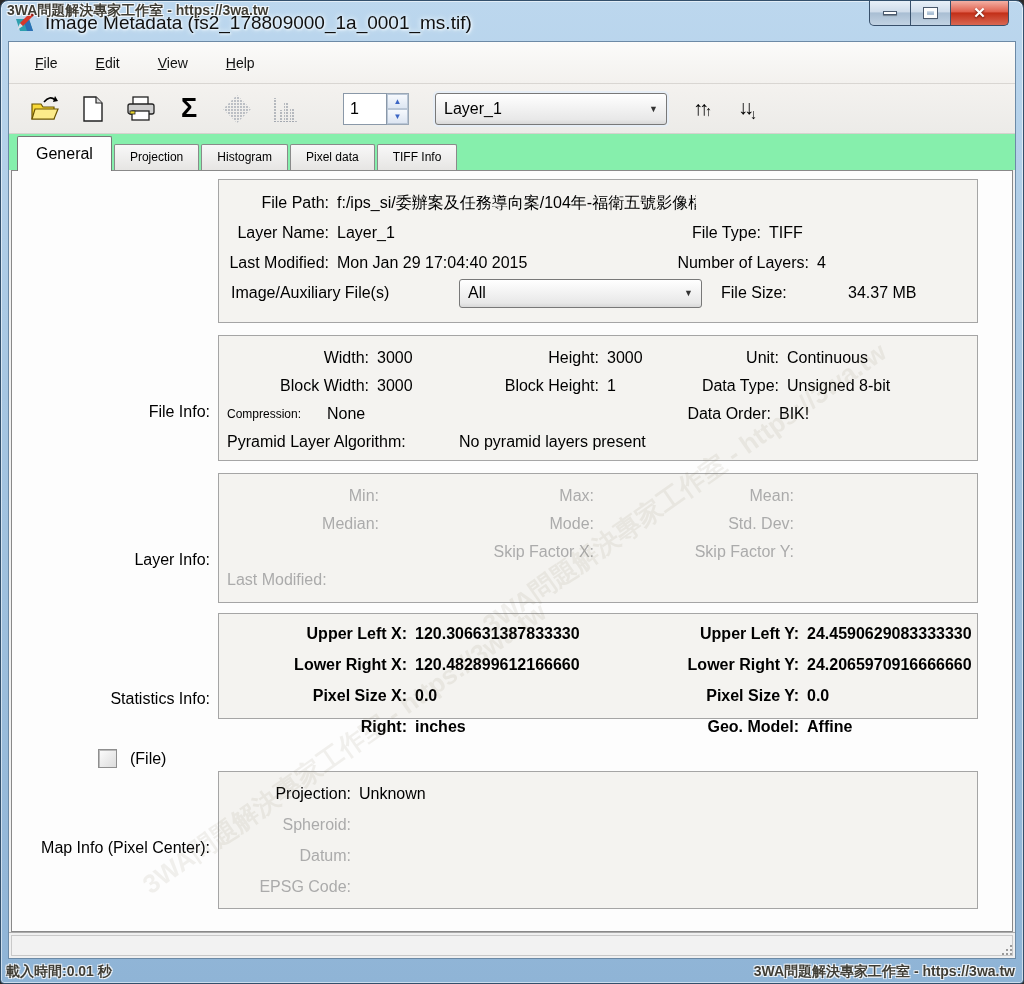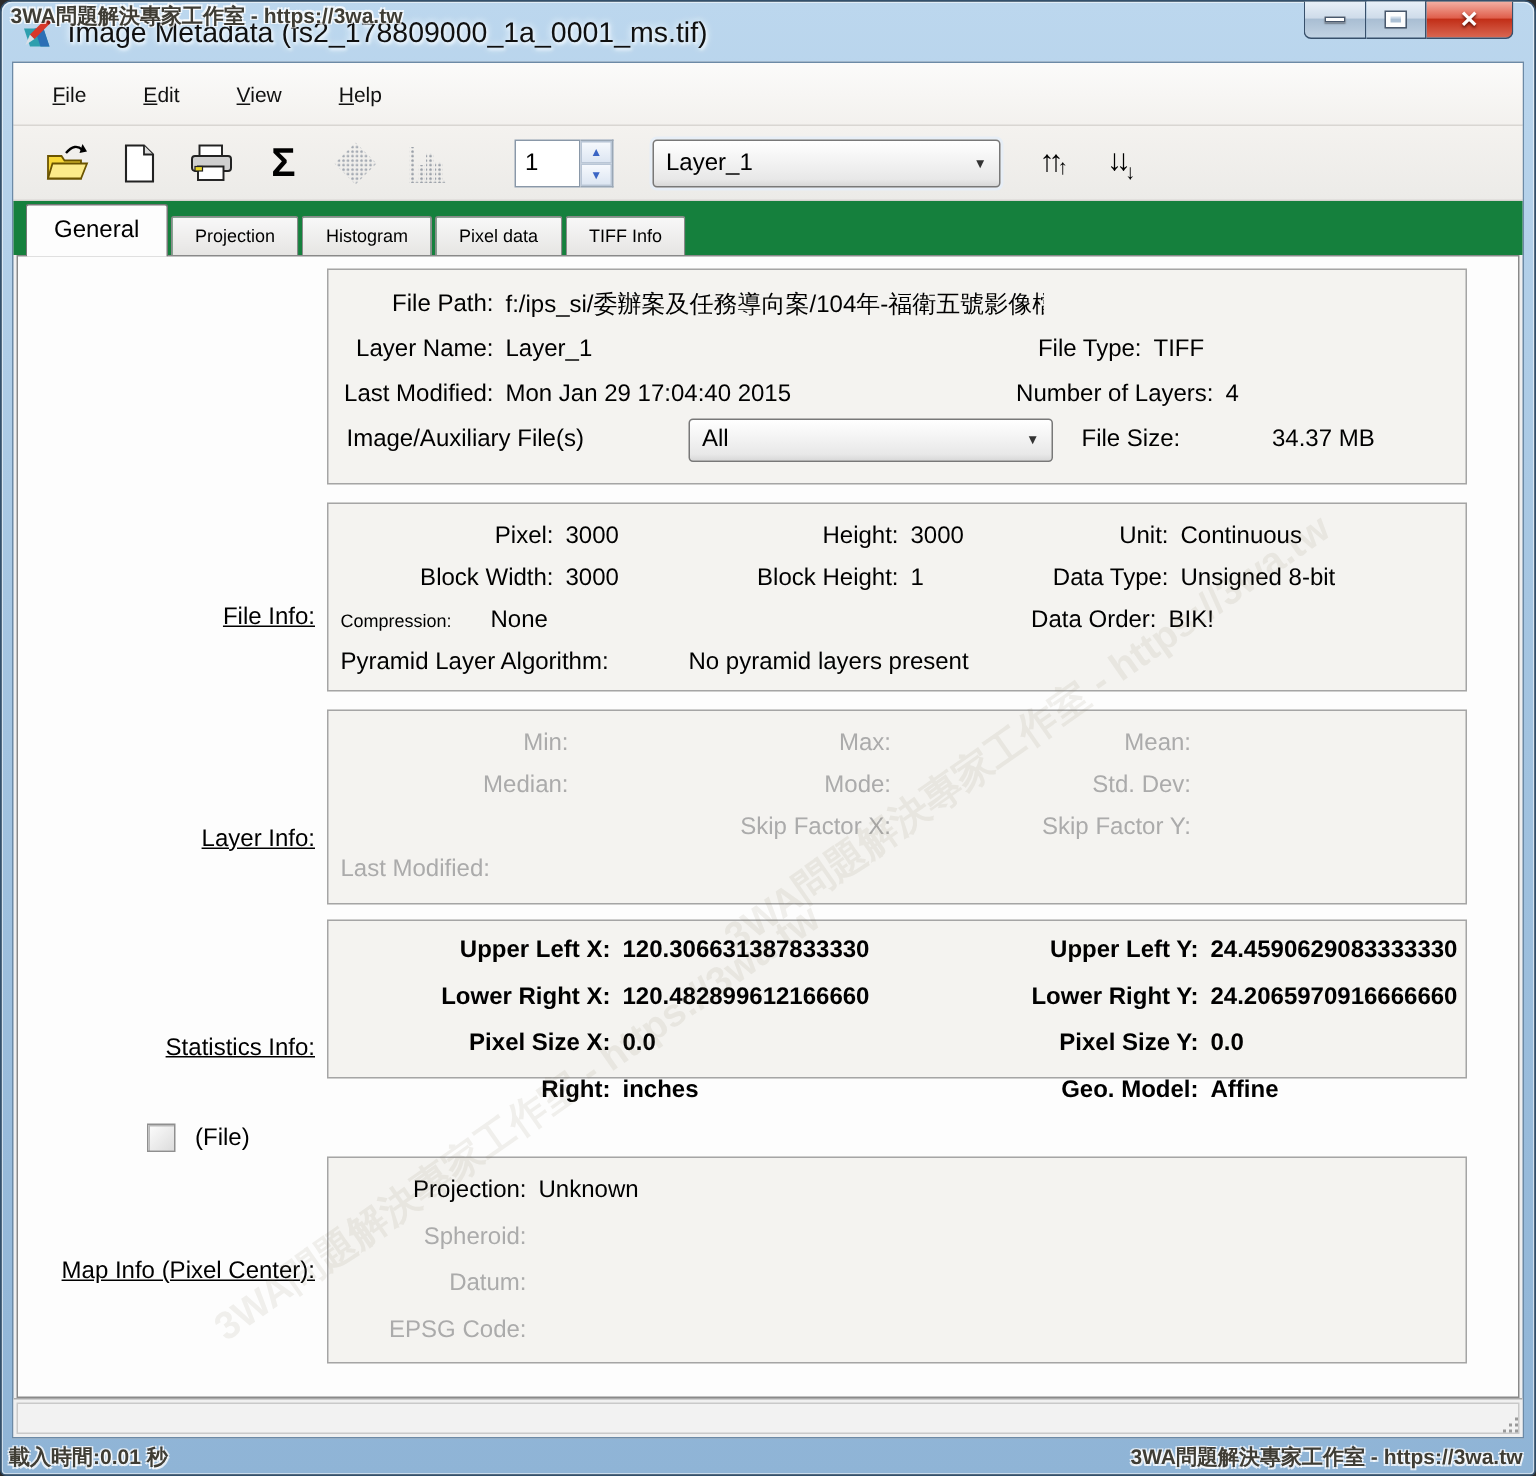--- a/index.html
+++ b/index.html
@@ -49,29 +49,29 @@
   .combo { height:32px; border:1px solid #787878; border-radius:3px; background:linear-gradient(180deg,#ffffff,#e8e8e8 85%,#d8d8d8);
     display:flex; align-items:center; font-size:16px; padding-left:8px; position:relative; }
   .combo .arrow { position:absolute; right:8px; font-size:9px; color:#333; }
   .combo-layer { width:232px; box-shadow:0 0 0 2px #e7eef6; }
   .arrows-icon { display:flex; align-items:flex-start; margin-left:26px; font-weight:bold; color:#000; }
   .arrows-icon .big { font-size:20px; letter-spacing:-4px; }
   .arrows-icon .small { font-size:14px; margin-top:6px; }
   .arrows-icon.down .small { margin-top:10px; }
 
   
-  .tabstrip { height:36px; display:flex; align-items:flex-end; padding-left:8px; background:#15803d; position:relative; z-index:2; }
+  .tabstrip { height:36px; display:flex; align-items:flex-end; padding-left:8px; background:#86efac; position:relative; z-index:2; }
   .tab { font-size:12px; padding:5px 15px 6px 15px; border:1px solid #8a8a8a; border-bottom:none;
     background:linear-gradient(180deg,#f8f8f8,#e6e5e3); margin-right:2px; border-radius:2px 2px 0 0; color:#000; }
   .tab.active { background:#fdfdfd; padding:8px 18px 8px 18px; position:relative; top:1px; border-color:#777; font-size:16px; }
 
   .page { flex:1; background:#fdfdfd; border:1px solid #898989; margin:0 2px; position:relative; z-index:1; }
 
   
-  .cap { position:absolute; width:198px; text-align:right; font-size:16px; color:#000;text-decoration:underline; }
+  .cap { position:absolute; width:198px; text-align:right; font-size:16px; color:#000; }
 
   
   .gbox { position:absolute; left:206px; width:760px; background:#f4f3f0; border:1px solid #a5a5a5; }
   .lbl { text-align:right; font-size:16px; color:#000; white-space:nowrap; }
   .val { text-align:left; font-size:16px; color:#000; padding-left:8px; white-space:nowrap; }
   .dim { color:#ababab; }
   .row { align-items:center; display:grid; }
 
   #box-file { top:8px;  height:144px; padding-top:8px; }
   #box-file .row { height:30px; }
@@ -281,21 +281,21 @@
             <span class="arrow">▼</span>
           </span>
             </span>
           <span class="plain">File Size:</span>
           <span class="val" style="padding-left:24px">34.37 MB</span>
         </div>
       </div>
 
       <div class="gbox" id="box-layer">
         <div class="row li-r">
-          <span class="lbl">Pixel:</span>
+          <span class="lbl">Width:</span>
           <span class="val">3000</span>
           <span class="lbl">Height:</span>
           <span class="val">3000</span>
           <span class="lbl">Unit:</span>
           <span class="val">Continuous</span>
         </div>
         <div class="row li-r">
           <span class="lbl">Block Width:</span>
           <span class="val">3000</span>
           <span class="lbl">Block Height:</span>

